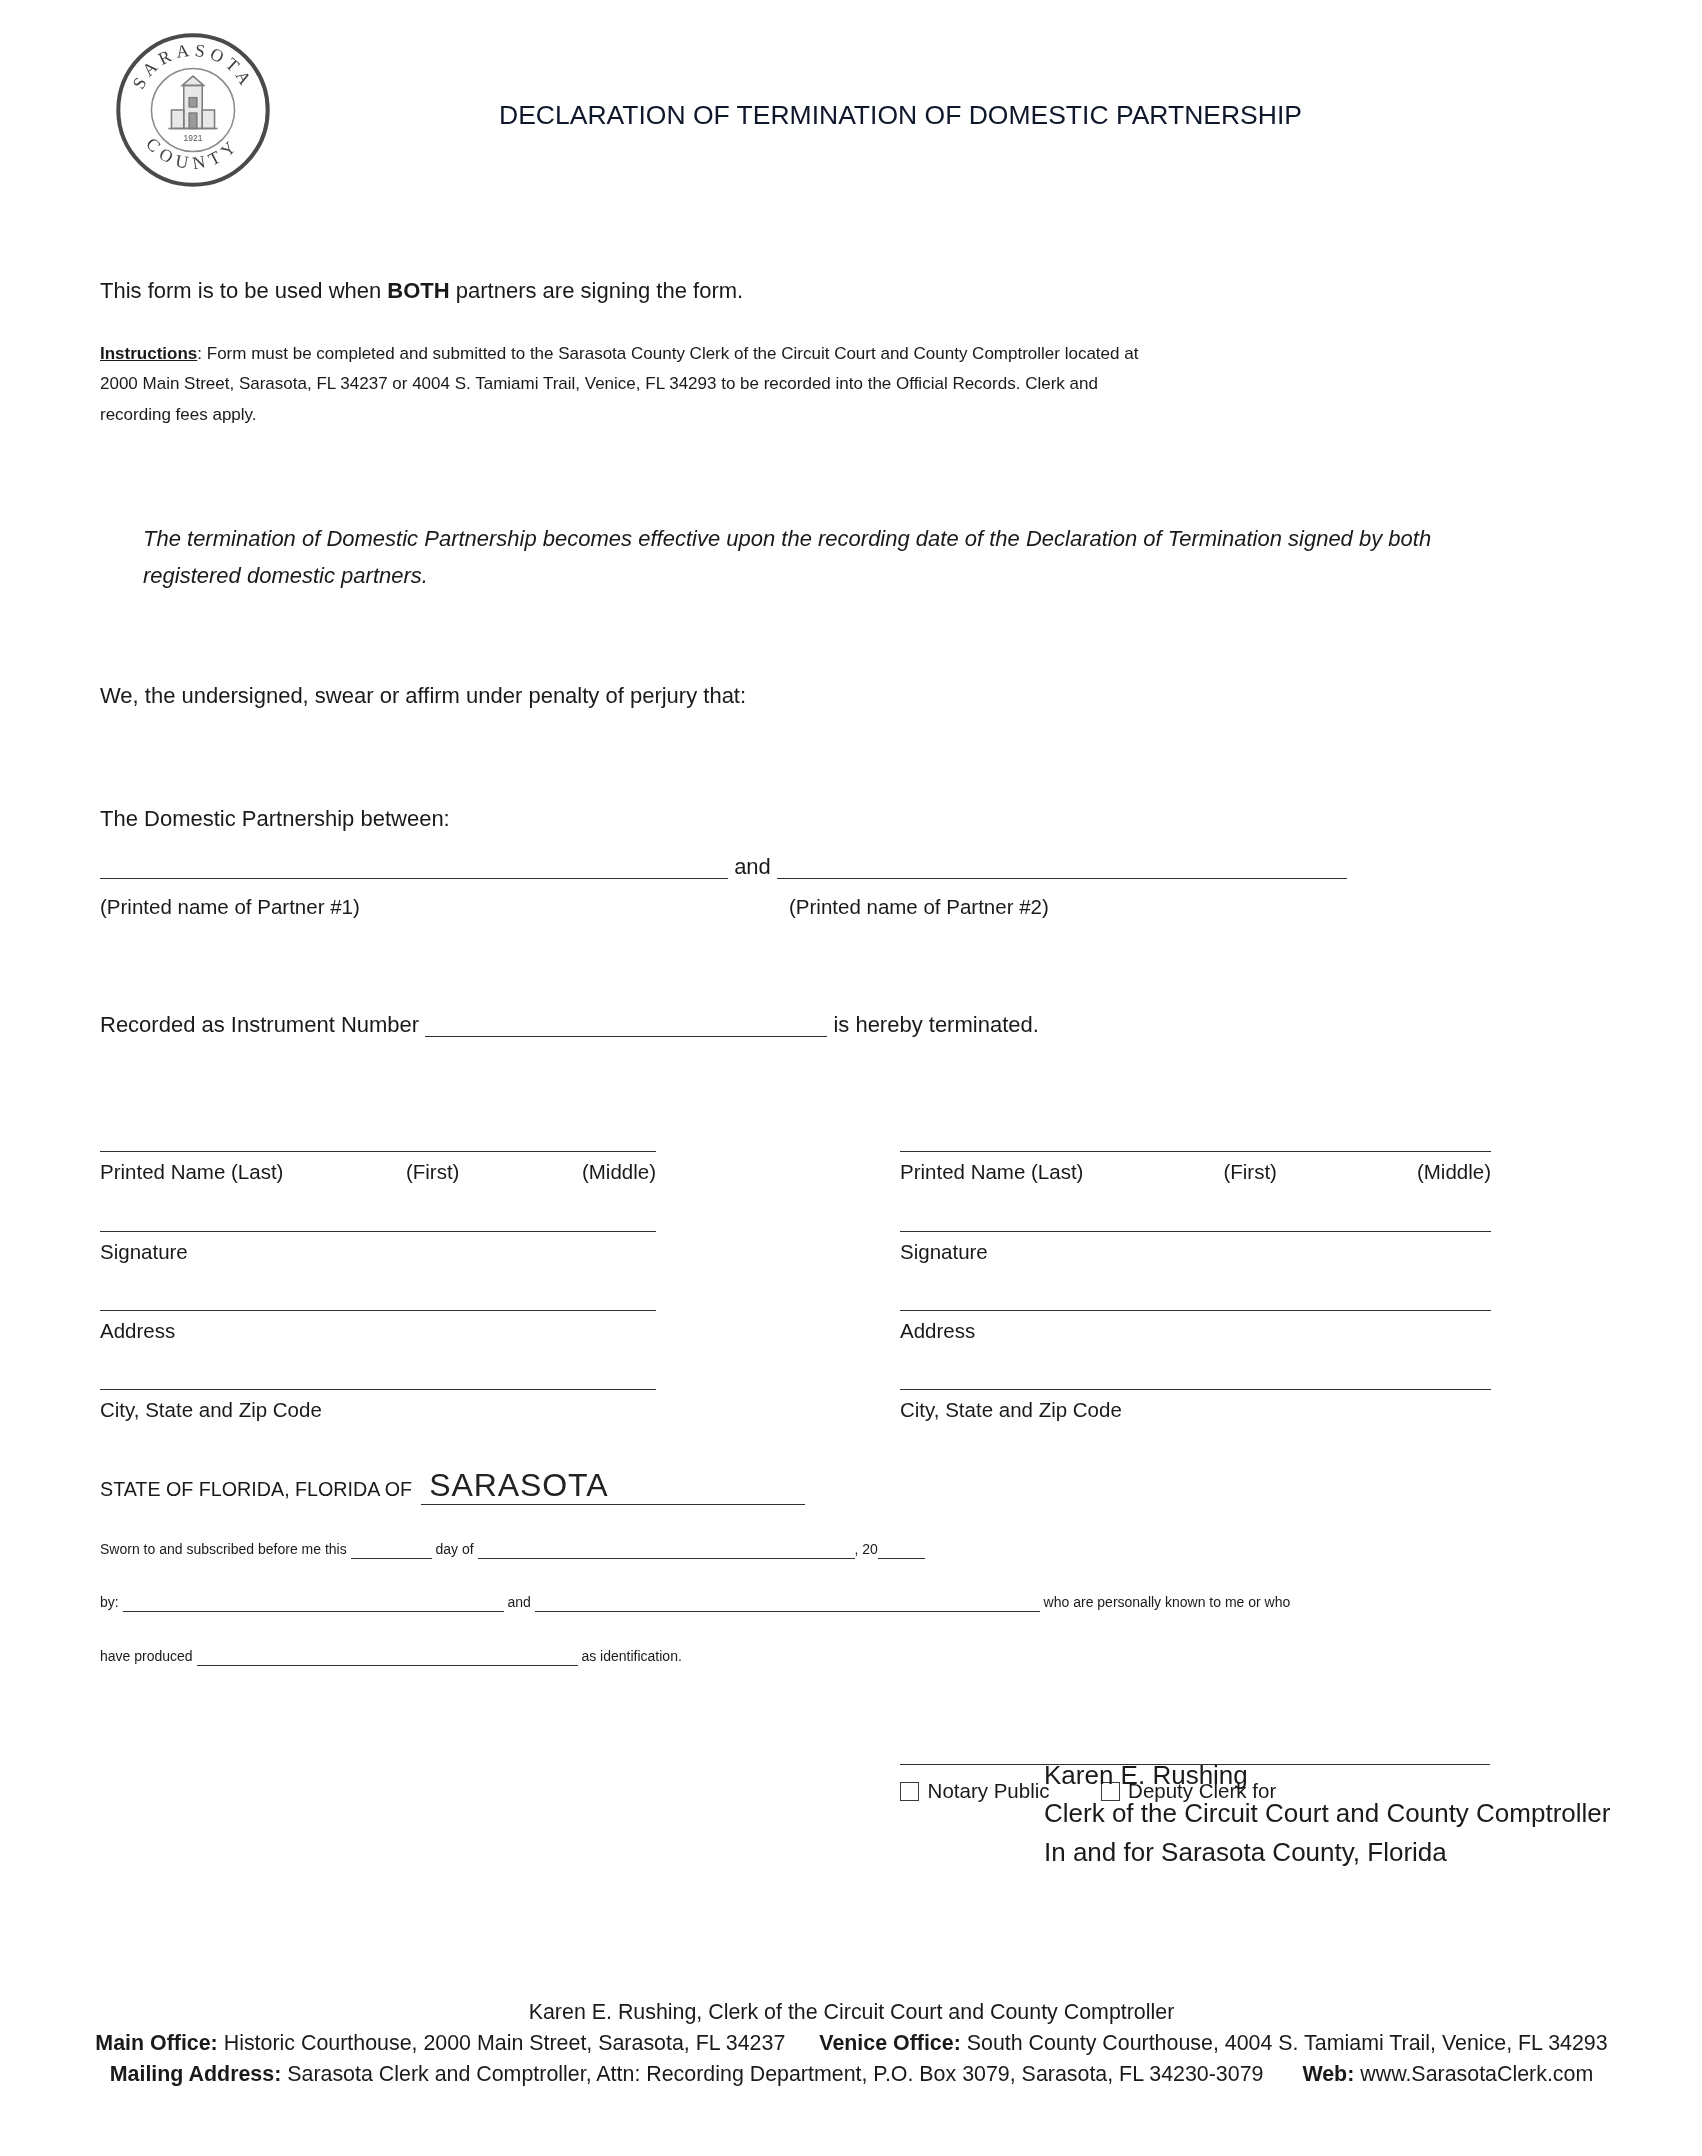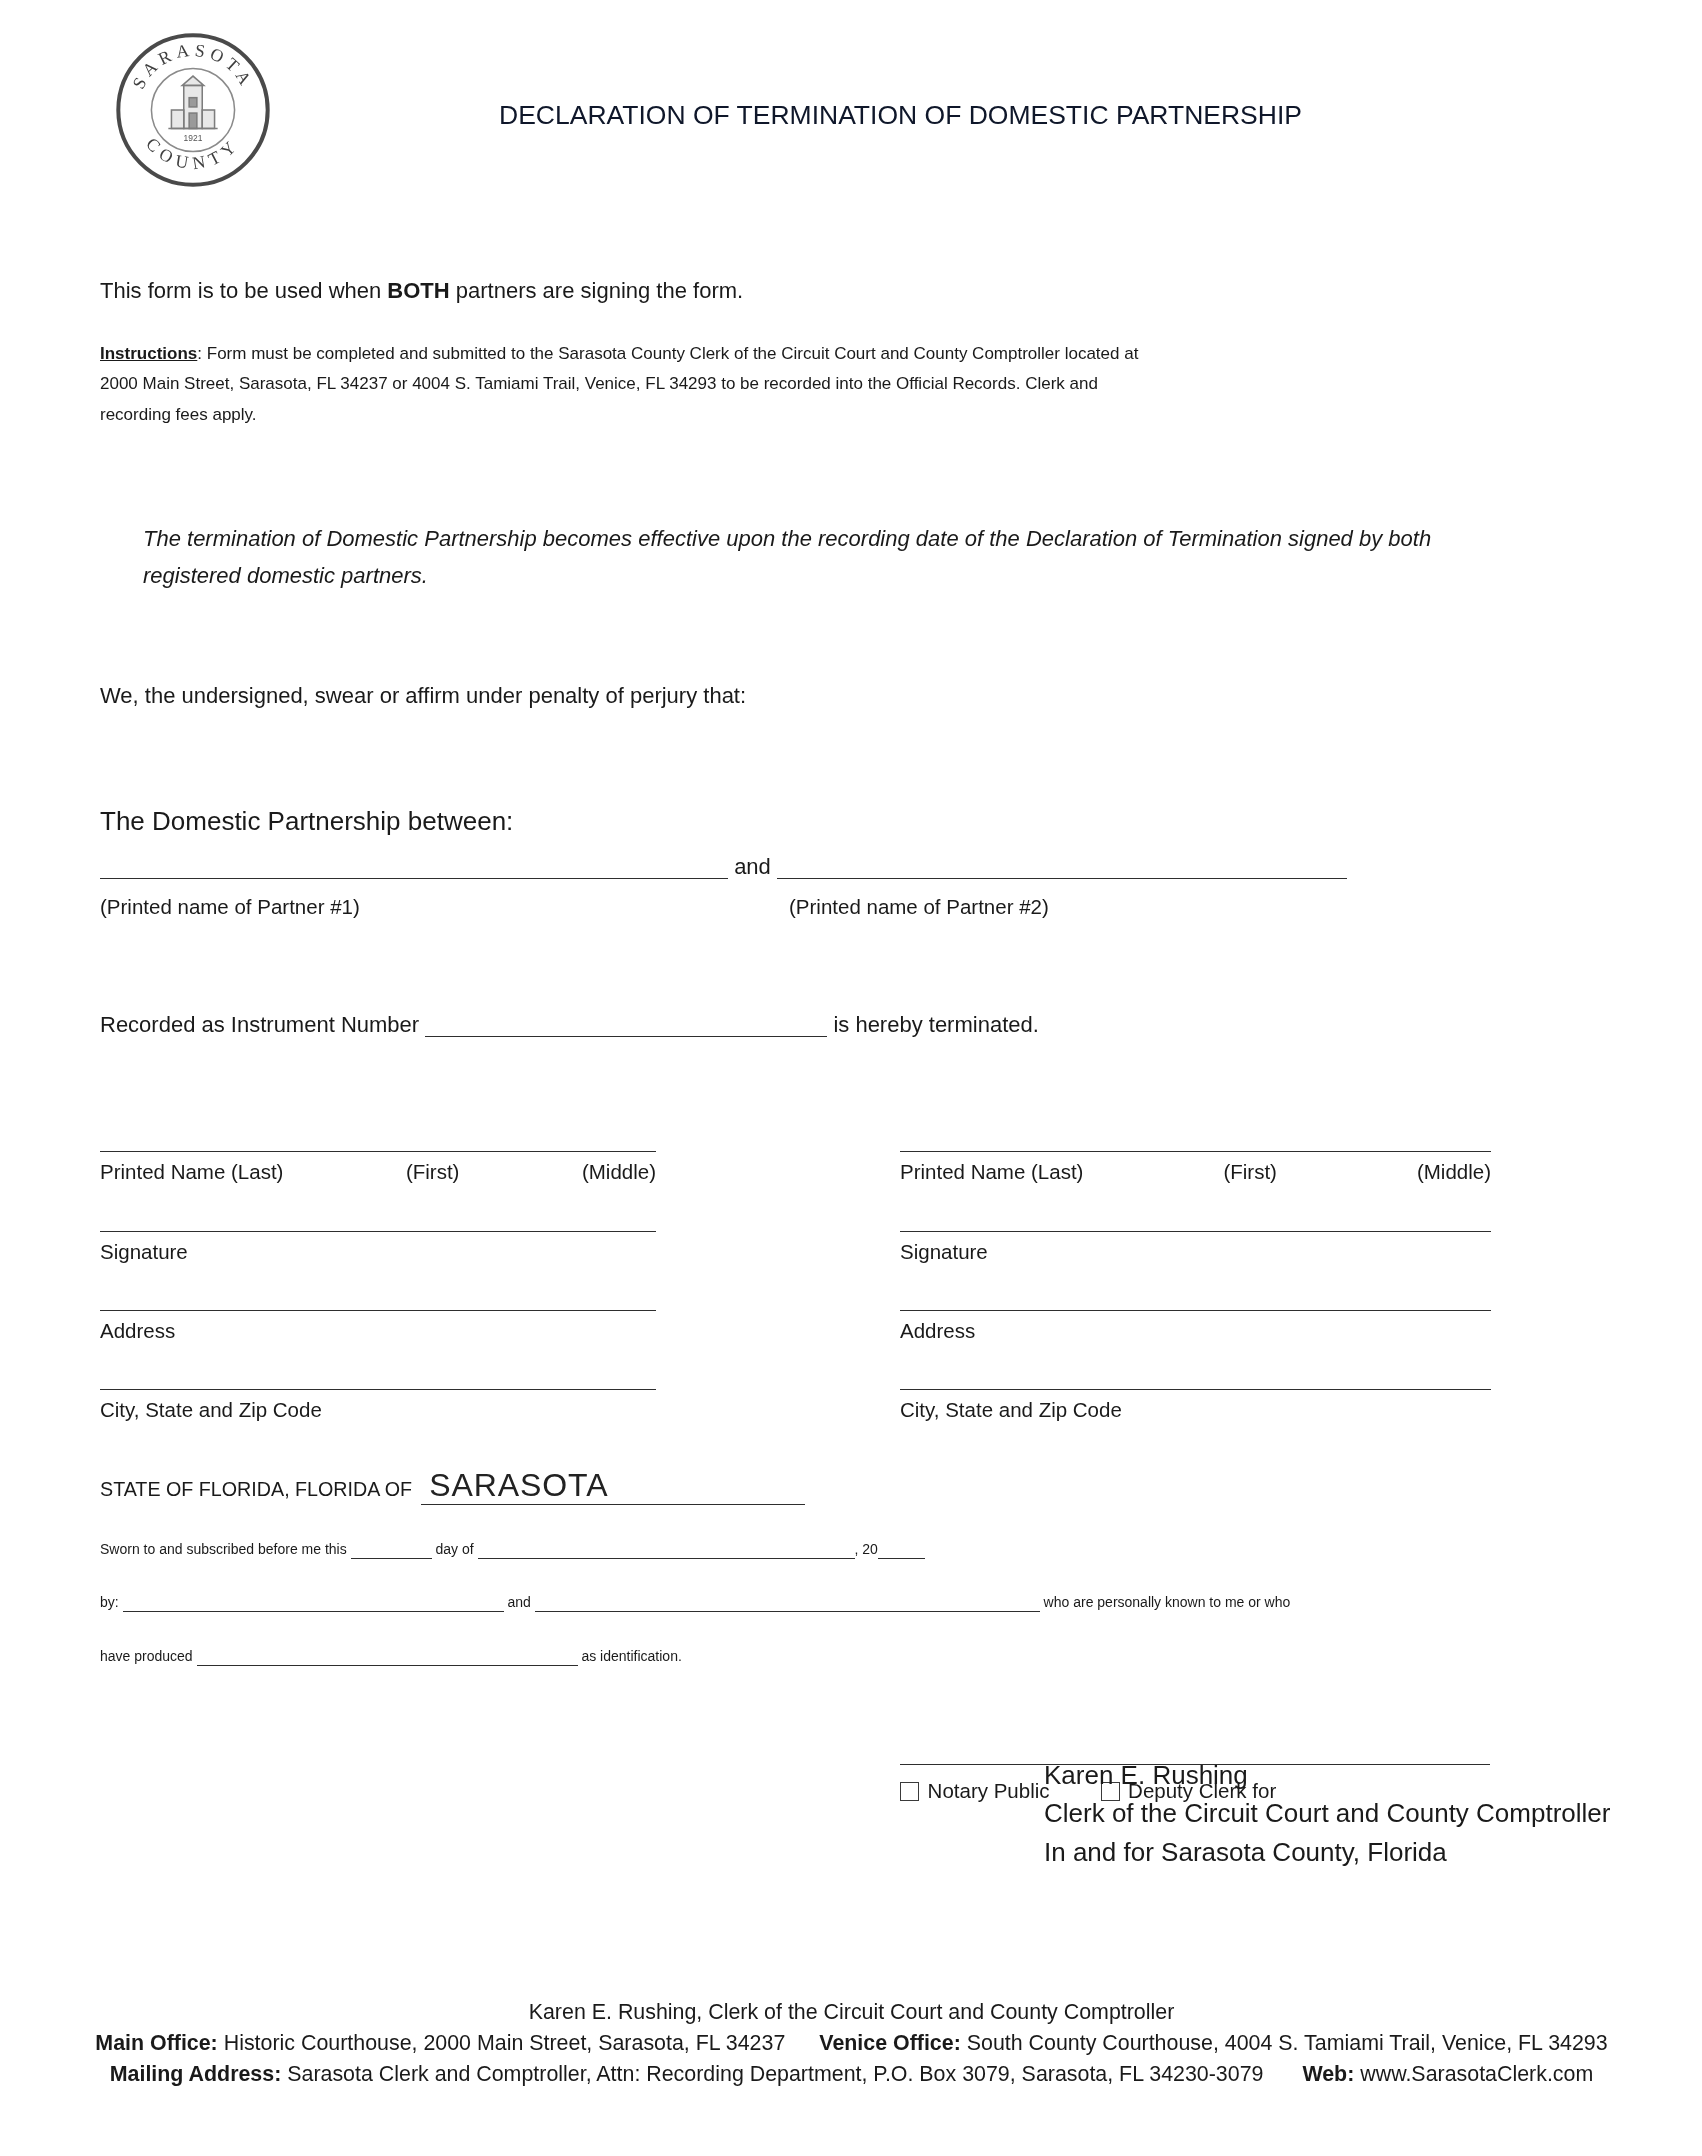--- a/index.html
+++ b/index.html
@@ -10,21 +10,21 @@
   
   .seal{left:116px;top:33px;width:154px;height:154px;}
   .seal svg{width:100%;height:100%;display:block;}
   .title{left:98px;right:0;top:96px;text-align:center;font-size:26.5px;line-height:1.48;color:#0f172a;}
 
   
   .p-usage{left:100px;top:278px;font-size:22px;}
   .p-instructions{left:100px;top:339px;width:1044px;font-size:17px;line-height:1.78;}
   .p-effective{left:95px;top:520px;width:1378px;font-size:22px;line-height:1.7;font-style:italic;margin-left:48px;}
   .p-oath{left:100px;top:683px;font-size:22px;}
-  .p-between{left:100px;top:806px;font-size:26px;}
+  .p-between{left:100px;top:806px;font-size:22px;}
 
   .blank{display:inline-block;border-bottom:1.7px solid #2e2e2e;height:19px;vertical-align:-5.1px;}
   .row-names{left:100px;top:854px;font-size:22px;white-space:nowrap;}
   .cap{font-size:20.5px;}
   .cap1{left:100px;top:895px;}
   .cap2{left:789px;top:895px;}
   .p-instrument{left:100px;top:1012px;font-size:22px;white-space:nowrap;}
 
   
   .sig-col{top:1151px;}

